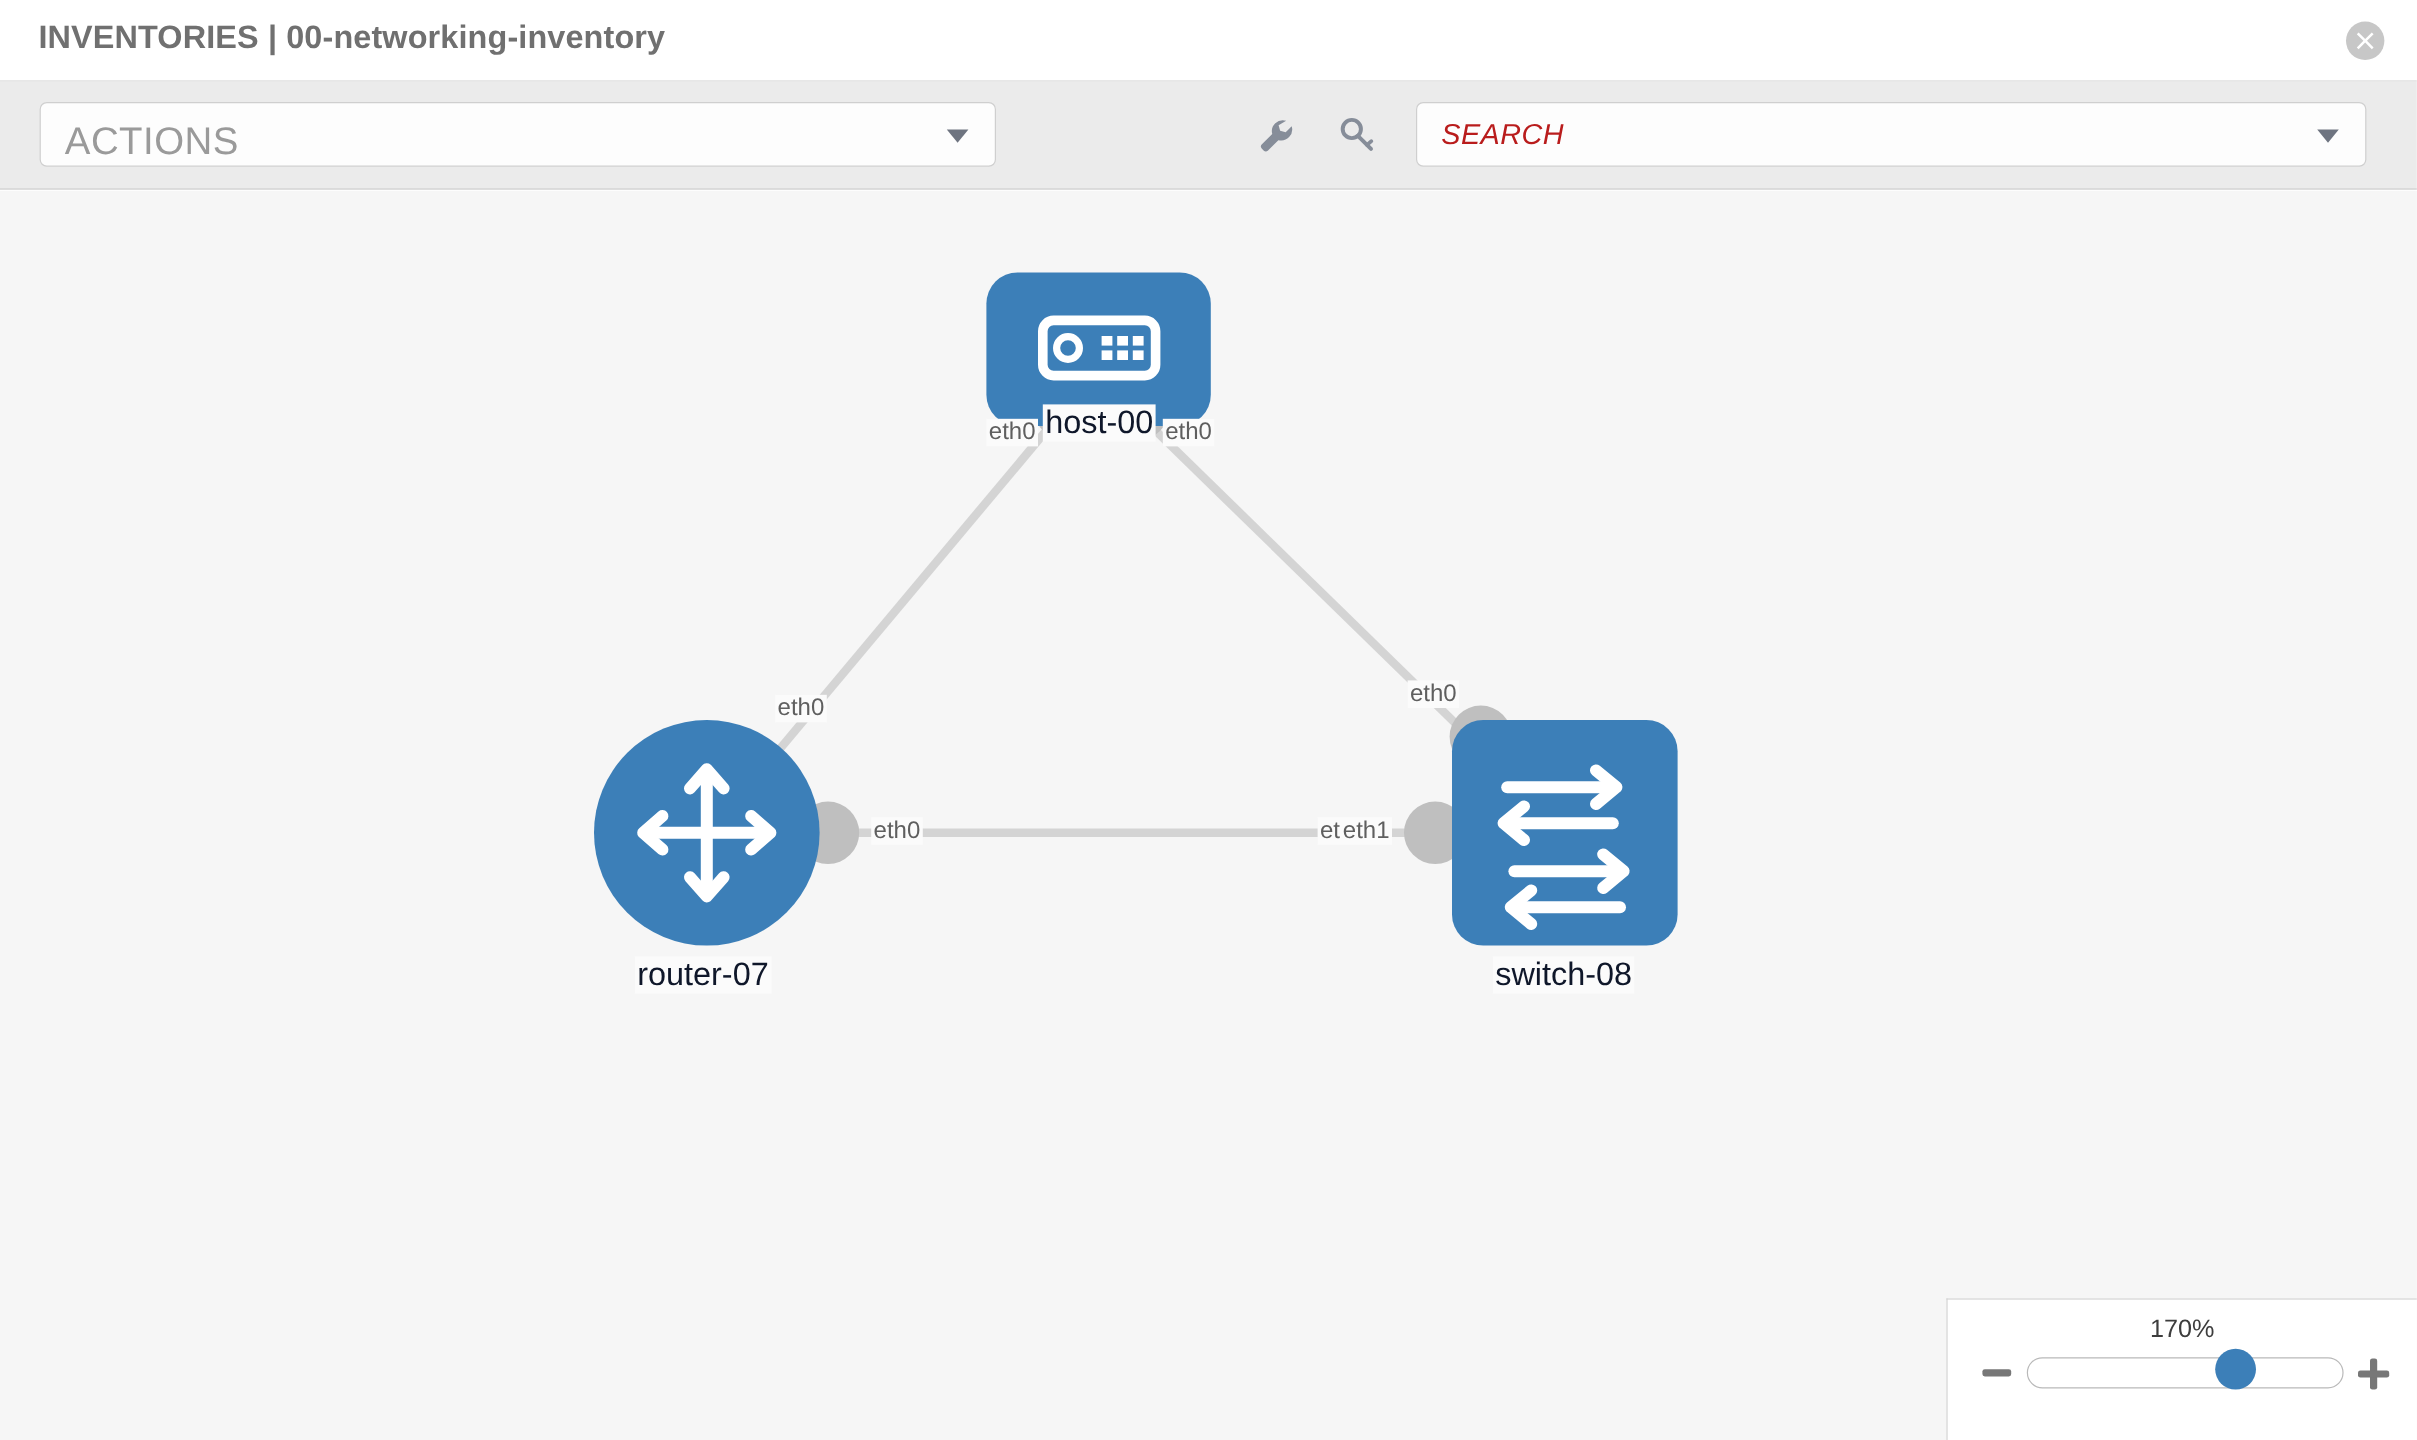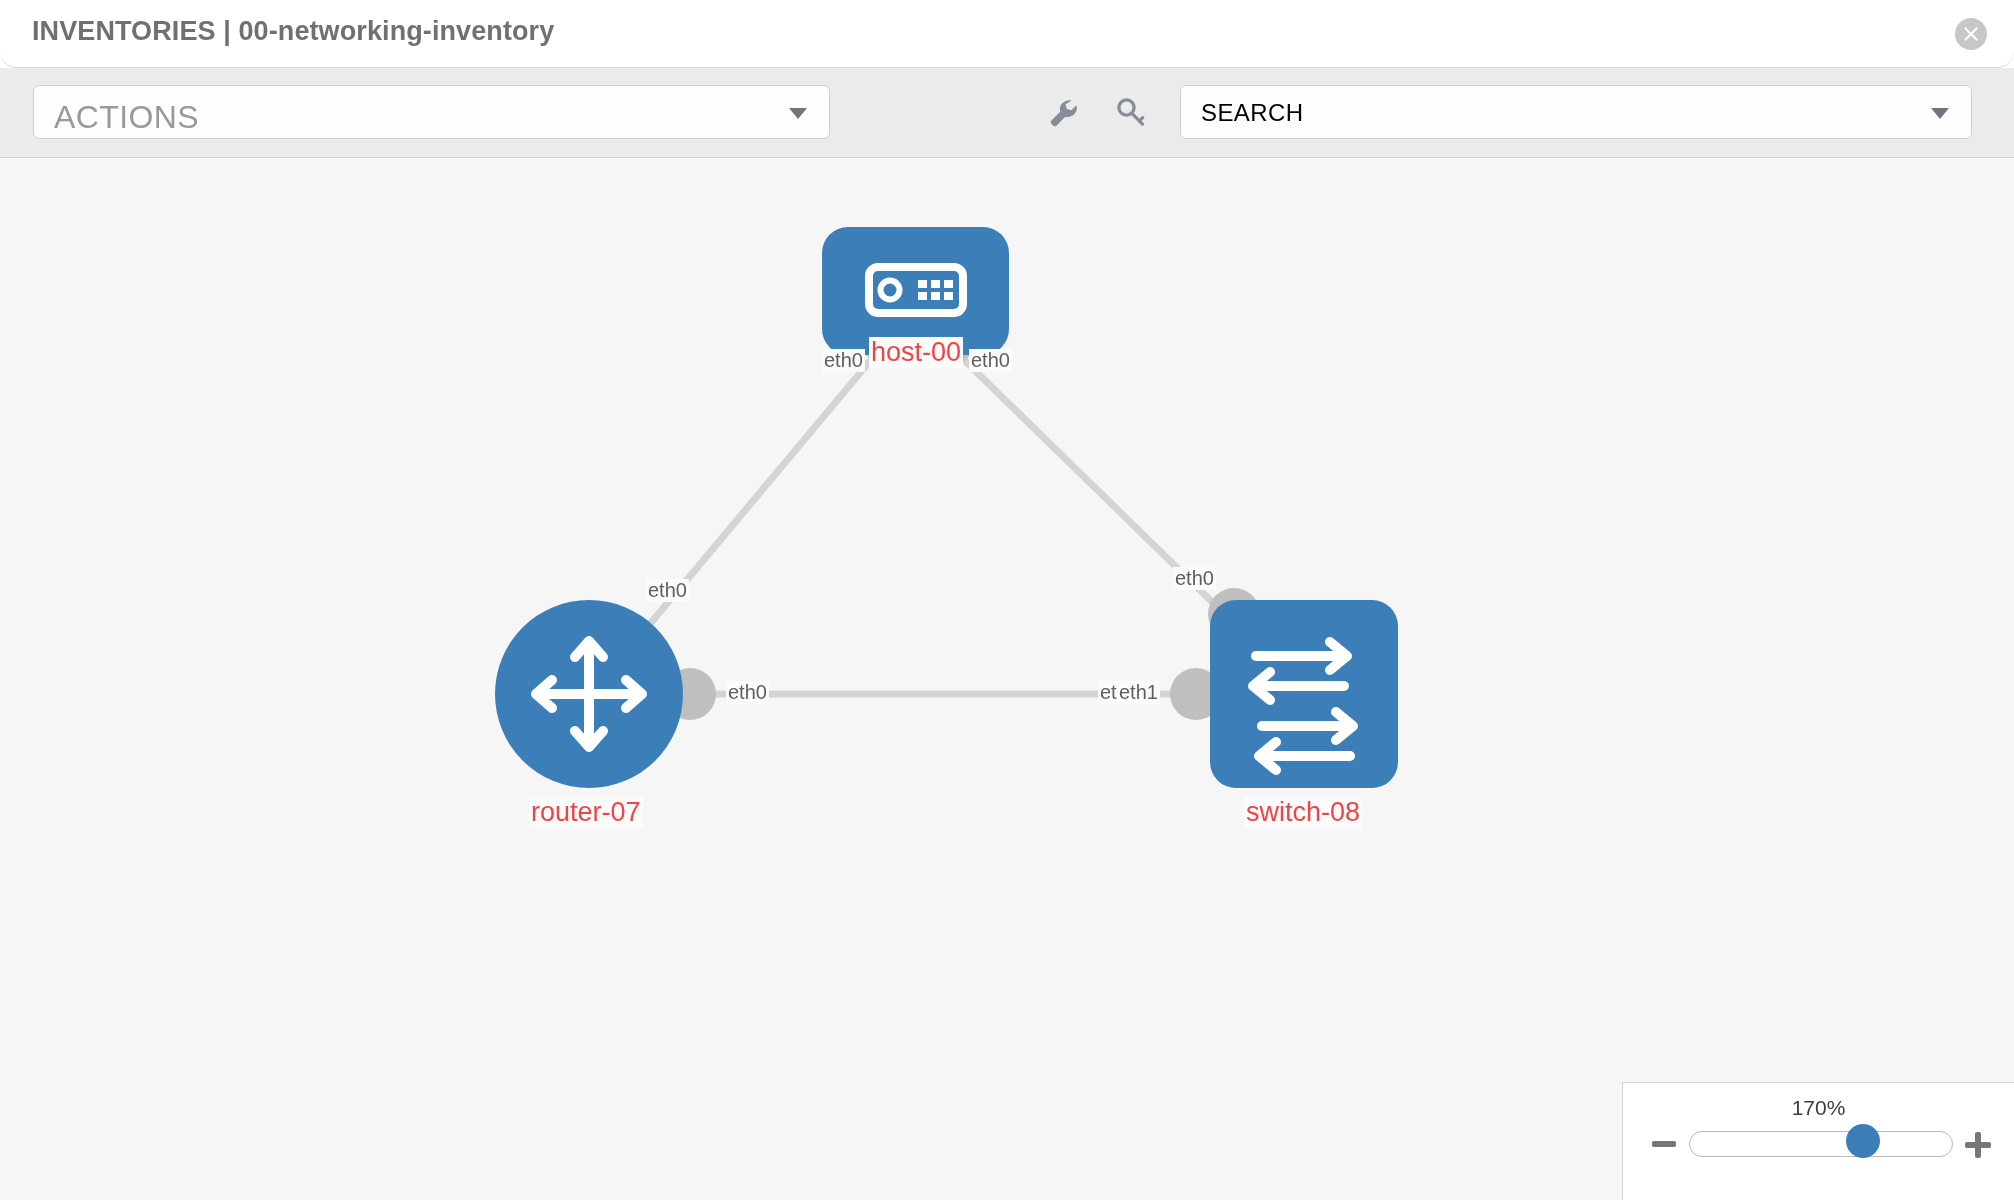--- a/index.html
+++ b/index.html
@@ -17,21 +17,20 @@
 
   
   .header {
     position: absolute;
     left: 0; top: 0;
     width: 2014px;
     height: 68px;
     background: #ffffff;
     border-bottom: 1px solid #d7d7d7;
     box-sizing: border-box;
-    border-radius: 17px;
   }
   .page-title {
     position: absolute;
     left: 32px;
     top: 16px;
     font-size: 27px;
     font-weight: bold;
     color: #707070;
     letter-spacing: 0.1px;
     white-space: nowrap;
@@ -107,22 +106,23 @@
     border: 1px solid #cfcfcf;
     border-radius: 6px;
     box-sizing: border-box;
     cursor: text;
   }
   .search-box .placeholder {
     position: absolute;
     left: 20px;
     top: 13px;
     font-size: 24px;
-    color: #000000;
+    color: #b91c1c;
     letter-spacing: 0.4px;
+    font-style: italic;
   }
 
   
   .canvas {
     position: absolute;
     left: 0; top: 159px;
     width: 2014px;
     height: 1041px;
     background: #f6f6f6;
     overflow: hidden;
@@ -131,21 +131,21 @@
     position: absolute;
     left: 0; top: 0;
     width: 2014px;
     height: 1041px;
   }
 
   
   .node-label {
     position: absolute;
     font-size: 27px;
-    color: #ef4444;
+    color: #0f172a;
     background: #fbfbfb;
     white-space: nowrap;
     padding: 0 2px;
     line-height: 1.15;
   }
   .iface-label {
     position: absolute;
     font-size: 20px;
     color: #5f5f5f;
     background: #fbfbfb;

